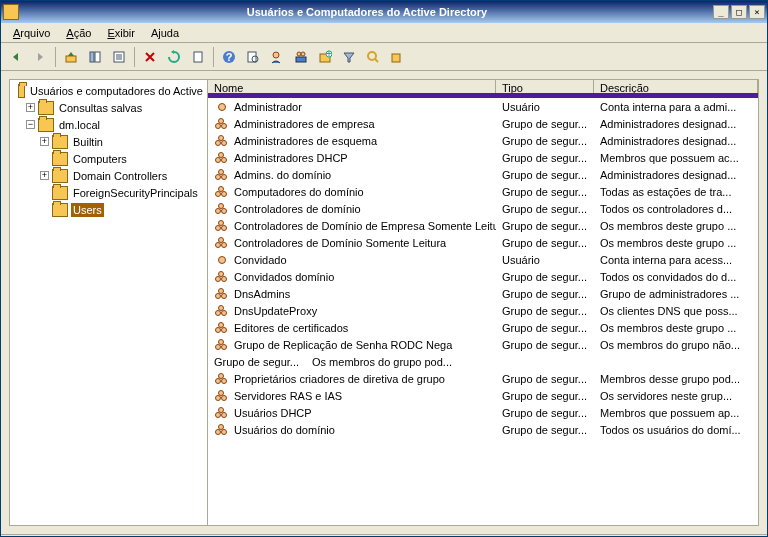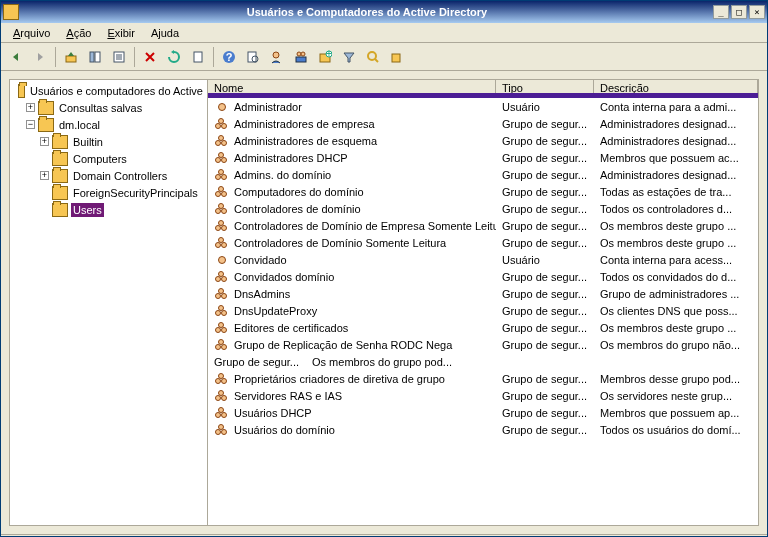--- a/index.html
+++ b/index.html
@@ -16,21 +16,21 @@
 .tool-sep { width: 1px; height: 20px; background: #aca899; margin: 0 2px; }
 .main { display: flex; height: 447px; background: #fff; border: 1px solid #aca899; margin: 8px; }
 .tree { width: 198px; border-right: 1px solid #aca899; overflow: hidden; background: #fff; padding: 2px; }
 .tree-node { display: flex; align-items: center; height: 17px; cursor: pointer; white-space: nowrap; }
 .tree-exp { width: 9px; height: 9px; border: 1px solid #919191; display: flex; align-items: center; justify-content: center; font-size: 9px; line-height: 1; margin-right: 3px; background: #fff; }
 .tree-noexp { width: 9px; margin-right: 3px; }
 .tree-icon { width: 16px; height: 14px; margin-right: 3px; }
 .folder-icon { background: #f7c653; border: 1px solid #8b6914; position: relative; }
 .folder-icon::before { content: ''; position: absolute; top: -3px; left: 0; width: 6px; height: 3px; background: #f7c653; border: 1px solid #8b6914; border-bottom: none; }
 .tree-label { padding: 1px 2px; }
-.tree-label.selected { background: #701a75; color: #fff; }
+.tree-label.selected { background: #a16207; color: #fff; }
 .indent1 { padding-left: 14px; }
 .indent2 { padding-left: 28px; }
 .list { flex: 1; overflow: hidden; }
 .list-header { display: flex; background: #ece9d8; border-bottom: 5px solid #4c1d95; height: 18px; }
 .list-col { padding: 2px 6px; border-right: 1px solid #aca899; cursor: pointer; overflow: hidden; white-space: nowrap; }
 .col-name { width: 288px; }
 .col-type { width: 98px; }
 .col-desc { flex: 1; }
 .list-body { overflow: auto; height: calc(100% - 18px); }
 .list-row { display: flex; height: 17px; align-items: center; cursor: pointer; }

